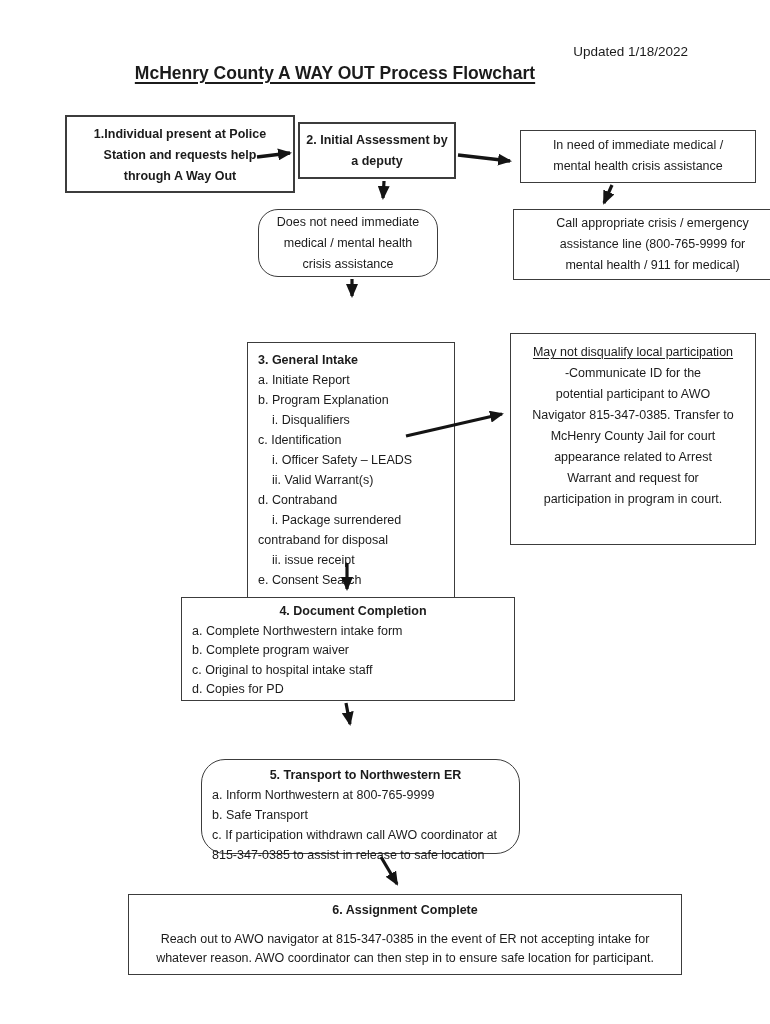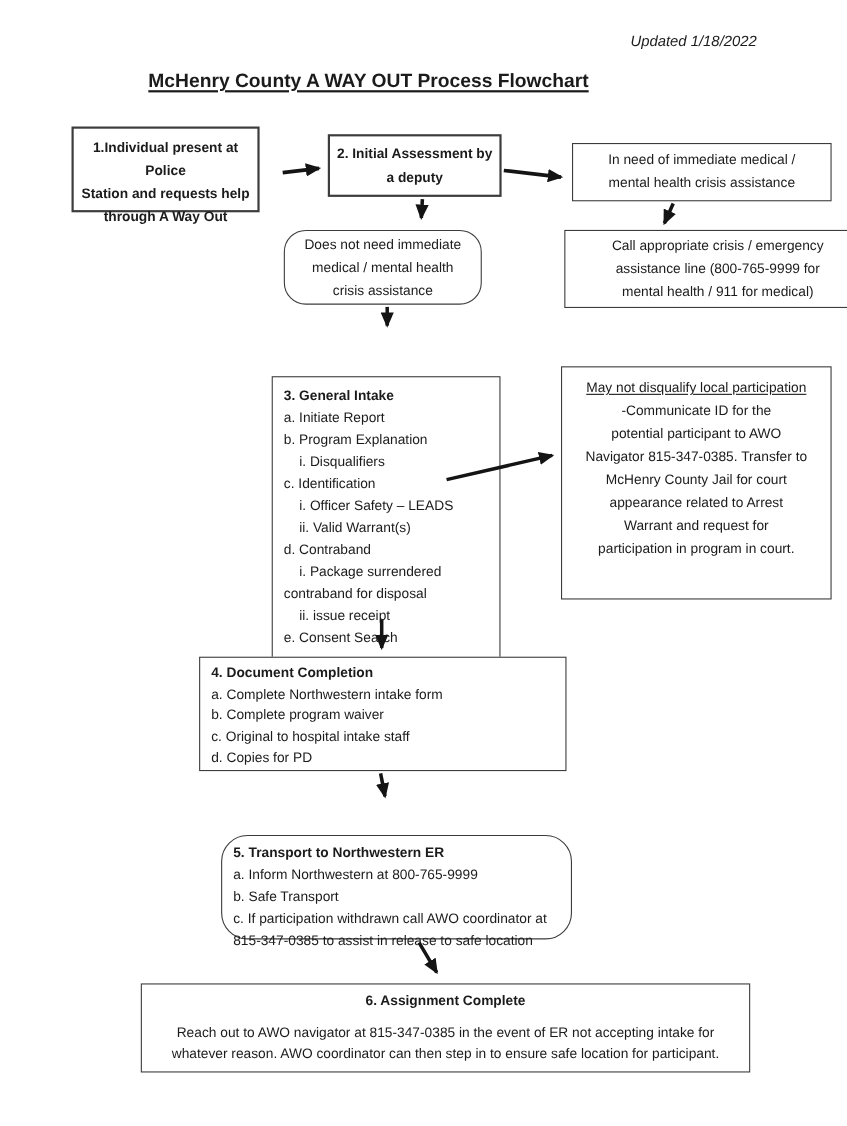--- a/index.html
+++ b/index.html
@@ -3,44 +3,44 @@
 <meta charset="utf-8">
 <style>
   * { margin:0; padding:0; box-sizing:border-box; }
   html,body { background:#ffffff; }
   .page {
     position:relative; width:770px; height:1024px; background:#ffffff;
     font-family:"Liberation Sans","DejaVu Sans",sans-serif; color:#1b1b1b;
     overflow:hidden;
   }
   .updated {
-    position:absolute; top:30px; left:0; width:688px; text-align:right;
-    font-style:italic; font-size:13.5px; color:#1b1b1b;
+    position:absolute; top:44px; left:0; width:688px; text-align:right;
+    font-size:13.5px; color:#1b1b1b;
   }
   .title {
     position:absolute; top:63px; left:0; width:670px; text-align:center;
     font-size:17.5px; font-weight:bold; text-decoration:underline;
     text-underline-offset:3px; text-decoration-thickness:2px;
   }
   .box {
     position:absolute; background:#ffffff; border:2px solid #3c3c3c;
     font-size:12.5px; line-height:21px;
   }
-  .b-step1 { left:65px;  top:115px; width:171px; height:78px; font-weight:bold; text-align:center; padding-top:7px; }
+  .b-step1 { left:65px;  top:115px; width:230px; height:78px; font-weight:bold; text-align:center; padding-top:7px; }
   .b-step2 { left:298px; top:122px; width:158px; height:57px; font-weight:bold; text-align:center; padding-top:6px; }
   .b-inneed{ left:520px; top:130px; width:236px; height:53px; text-align:center; padding-top:4px; border-width:1.5px; }
   .b-call  { left:513px; top:209px; width:279px; height:71px; text-align:center; padding-top:3px; border-width:1.5px; }
   .b-noneed{ left:258px; top:209px; width:180px; height:68px; text-align:center; padding-top:2px; border-width:1.5px;border-radius:20px; }
   .b-step3 { left:247px; top:302px; width:208px; height:259px; padding:7px 0 0 10px; line-height:20px; border-width:1.5px;margin-top:40px; }
   .b-may   { left:510px; top:333px; width:246px; height:212px; text-align:center; padding-top:8px; border-width:1.5px; }
   .b-step4 { left:181px; top:597px; width:334px; height:104px; padding:4px 0 0 10px; line-height:19.5px; border-width:1.5px; }
   .b-step5 { left:201px; top:759px; width:319px; height:95px; padding:5px 0 0 10px; line-height:20px; border-width:1.5px;border-radius:24px; }
   .b-step6 { left:118px; top:894px; width:554px; height:81px; text-align:center; padding-top:6px; line-height:19px; border-width:1.5px;margin-left:10px; }
   .bold { font-weight:bold; }
-  .center { text-align:left; }
+  .center { text-align:center; }
   .indent { padding-left:14px; }
   .underline { text-decoration:underline; text-underline-offset:2px; }
   .gap-top { margin-top:10px; }
   .arrows { position:absolute; left:0; top:0; width:770px; height:1024px; pointer-events:none; }
 </style>
 </head>
 <body>
 
 <div class="page">
 

